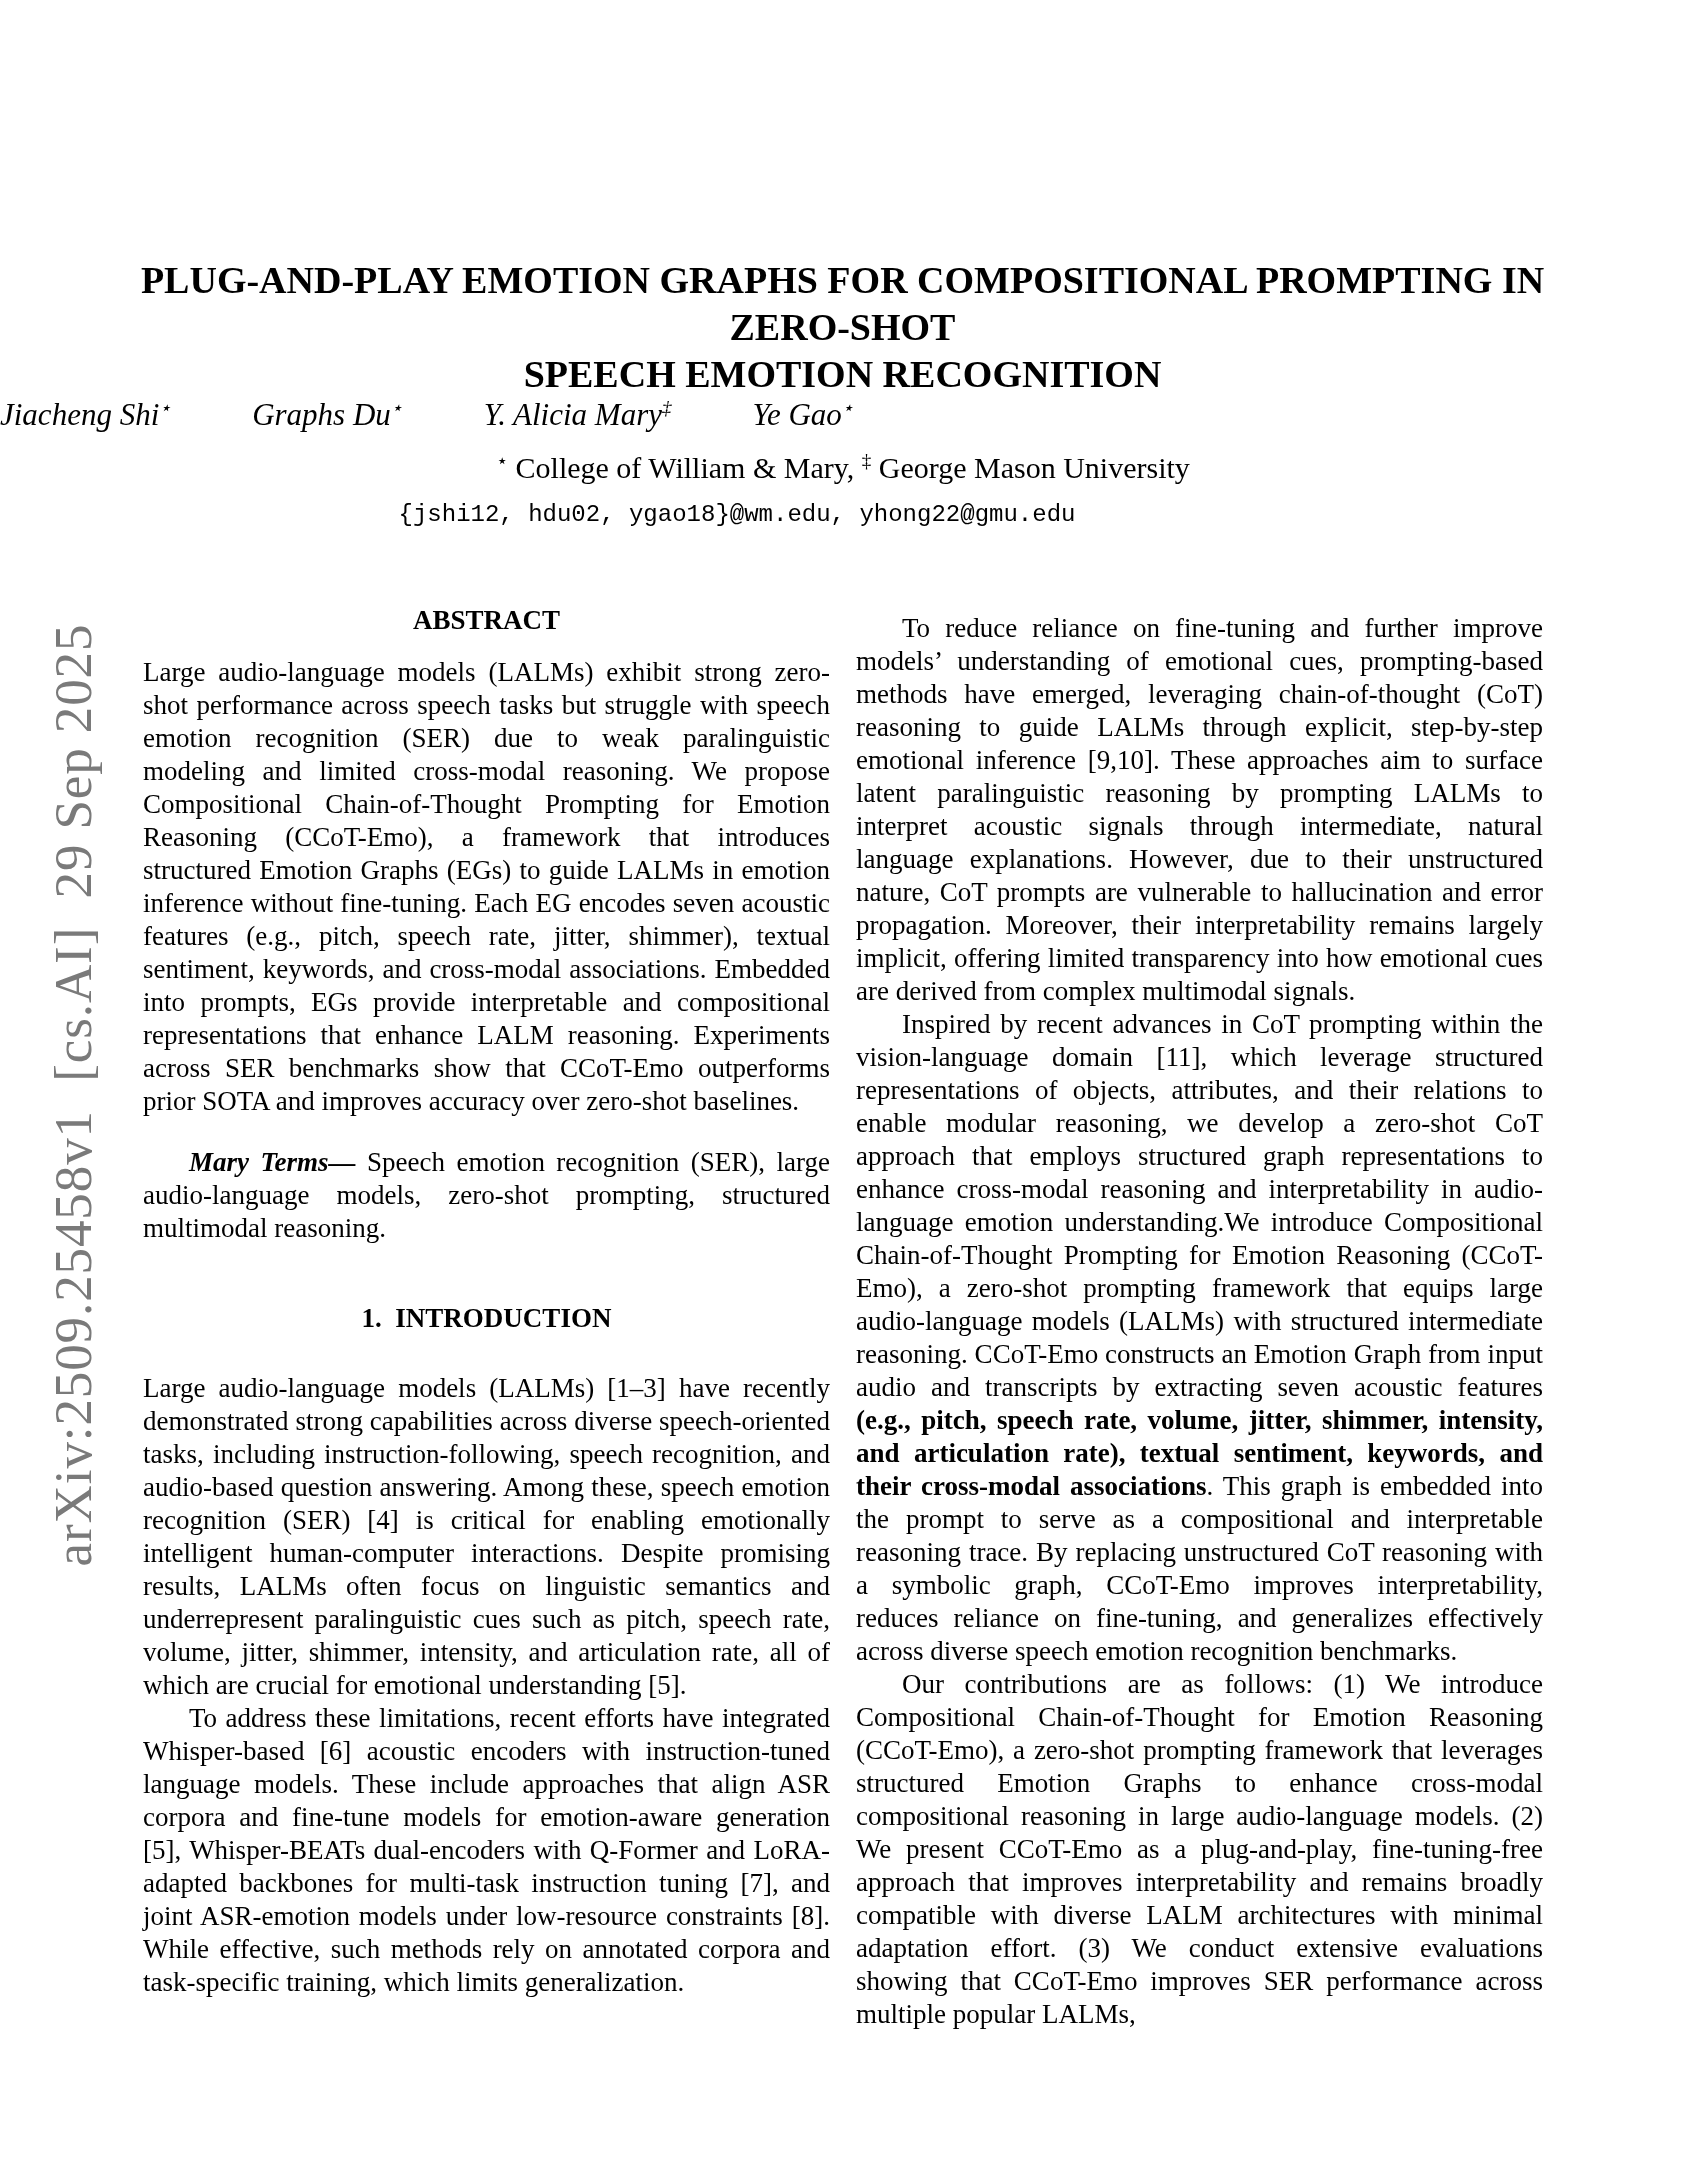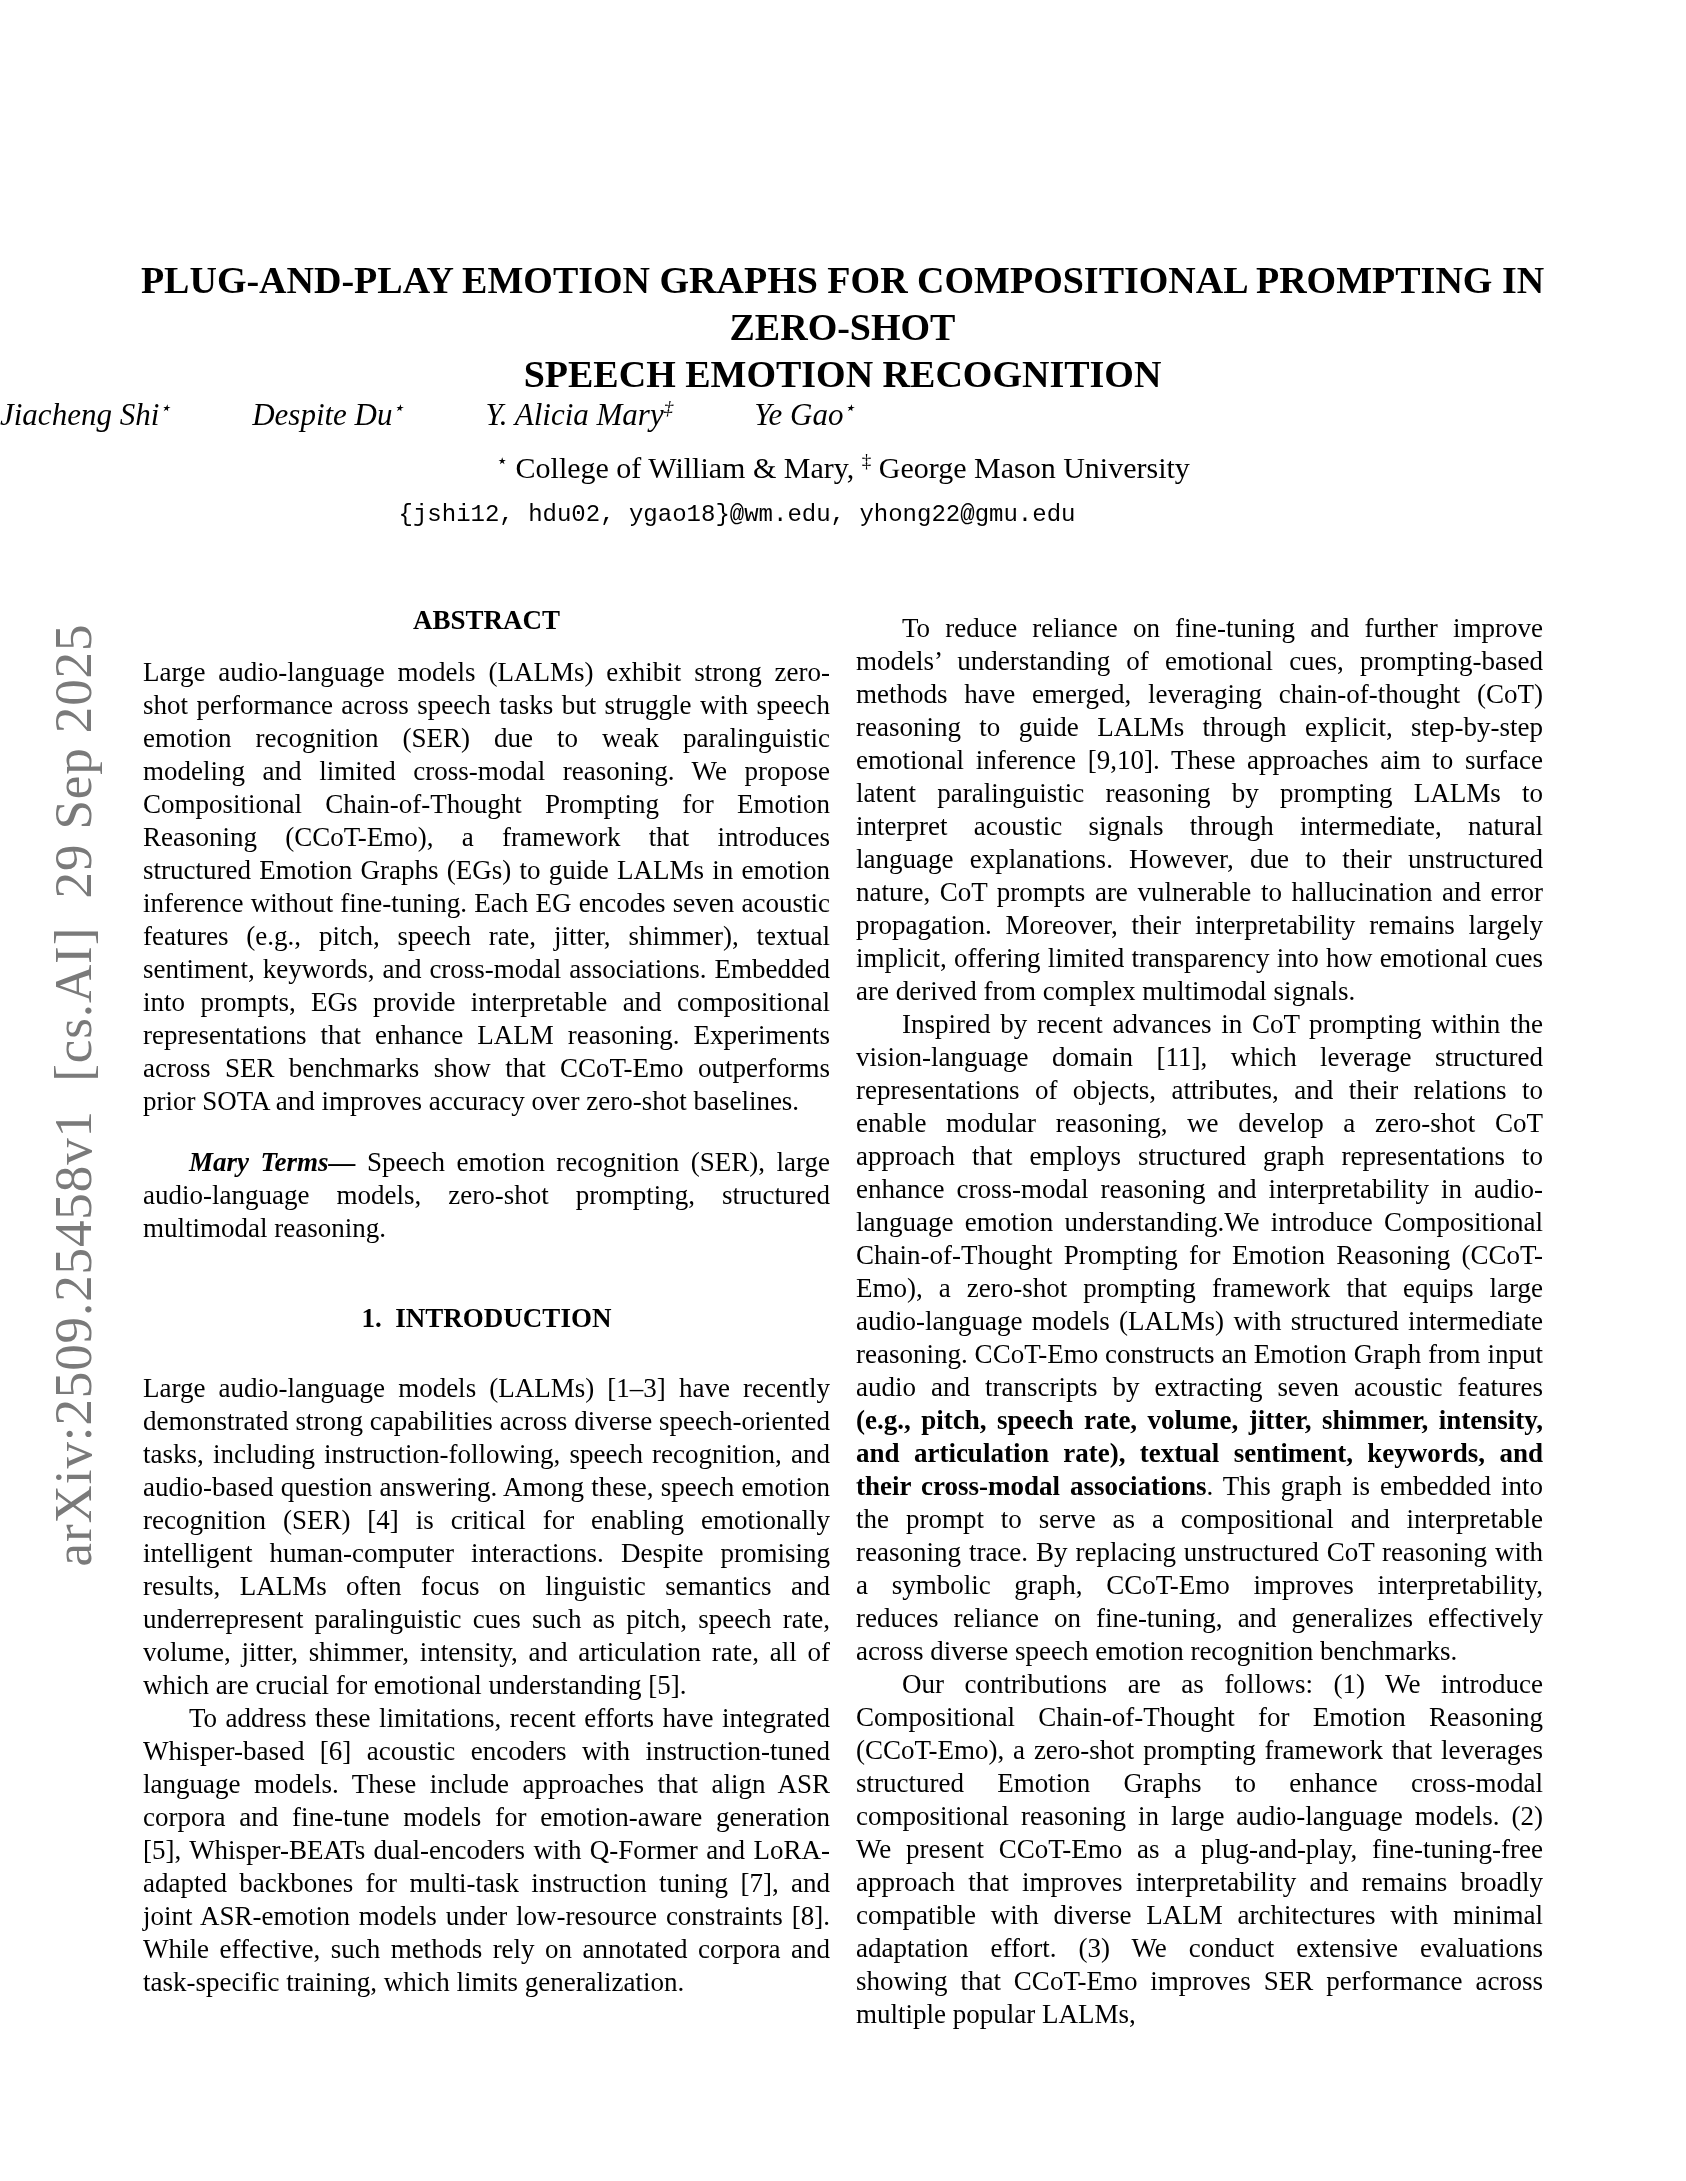--- a/index.html
+++ b/index.html
@@ -67,21 +67,21 @@
 
   <div class="watermark">arXiv:2509.25458v1&nbsp;&nbsp;[cs.AI]&nbsp;&nbsp;29 Sep 2025</div>
 
   <div class="title">
     <div>PLUG-AND-PLAY EMOTION GRAPHS FOR COMPOSITIONAL PROMPTING IN ZERO-SHOT</div>
     <div>SPEECH EMOTION RECOGNITION</div>
   </div>
 
   <div class="authors">
     <span class="author"><span>Jiacheng Shi</span><sup>⋆</sup></span>
-    <span class="author"><span>Despite Du</span><sup>⋆</sup></span>
+    <span class="author"><span>Graphs Du</span><sup>⋆</sup></span>
     <span class="author"><span>Y. Alicia Mary</span><sup>‡</sup></span>
     <span class="author"><span>Ye Gao</span><sup>⋆</sup></span>
   </div>
 
   <div class="affiliation"><sup>⋆</sup><span> College of William &amp; Mary, </span><sup>‡</sup><span> George Mason University</span></div>
 
   <div class="emails">{jshi12, hdu02, ygao18}@wm.edu, yhong22@gmu.edu</div>
 
   <section class="col col-left">
     <h2 class="sec-heading">ABSTRACT</h2>

